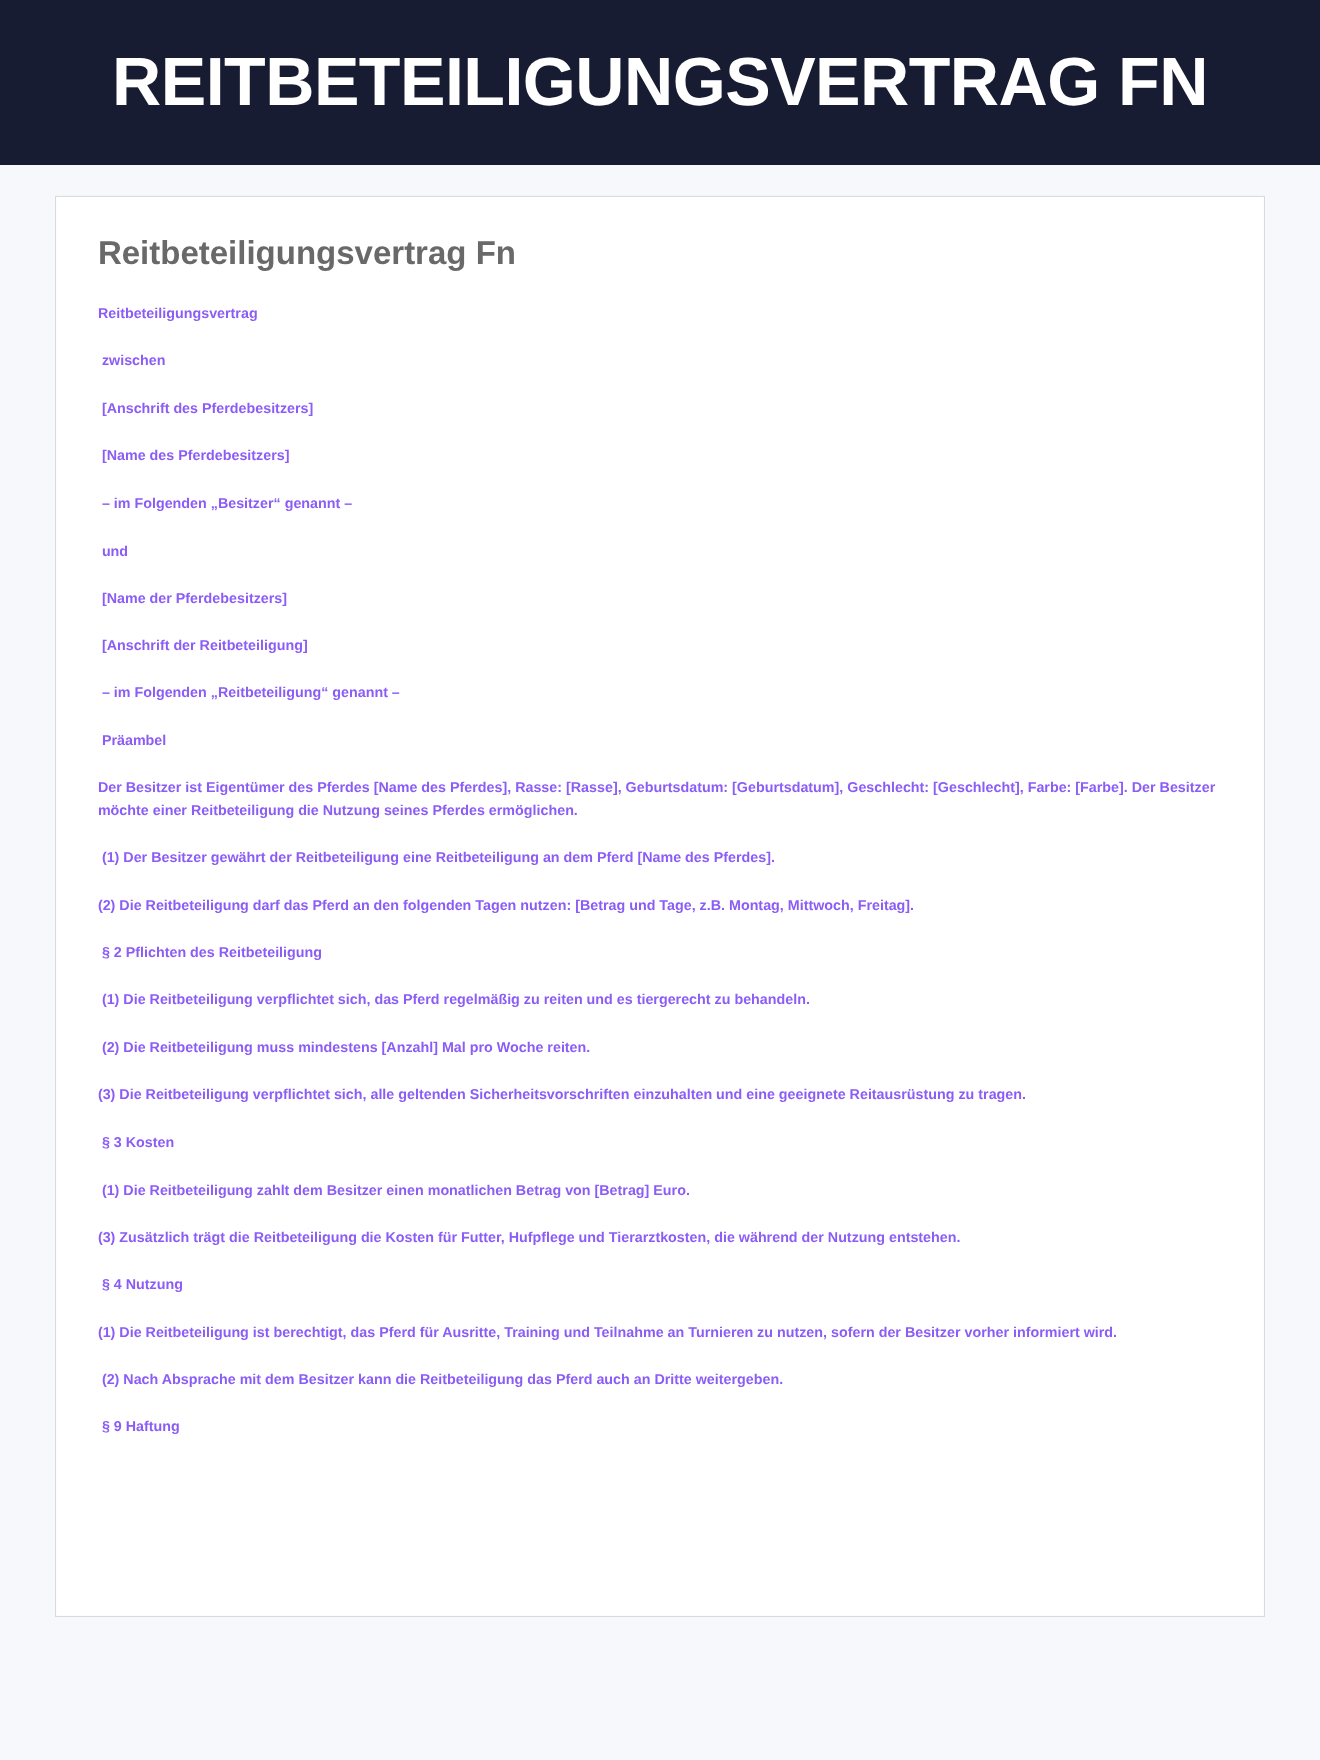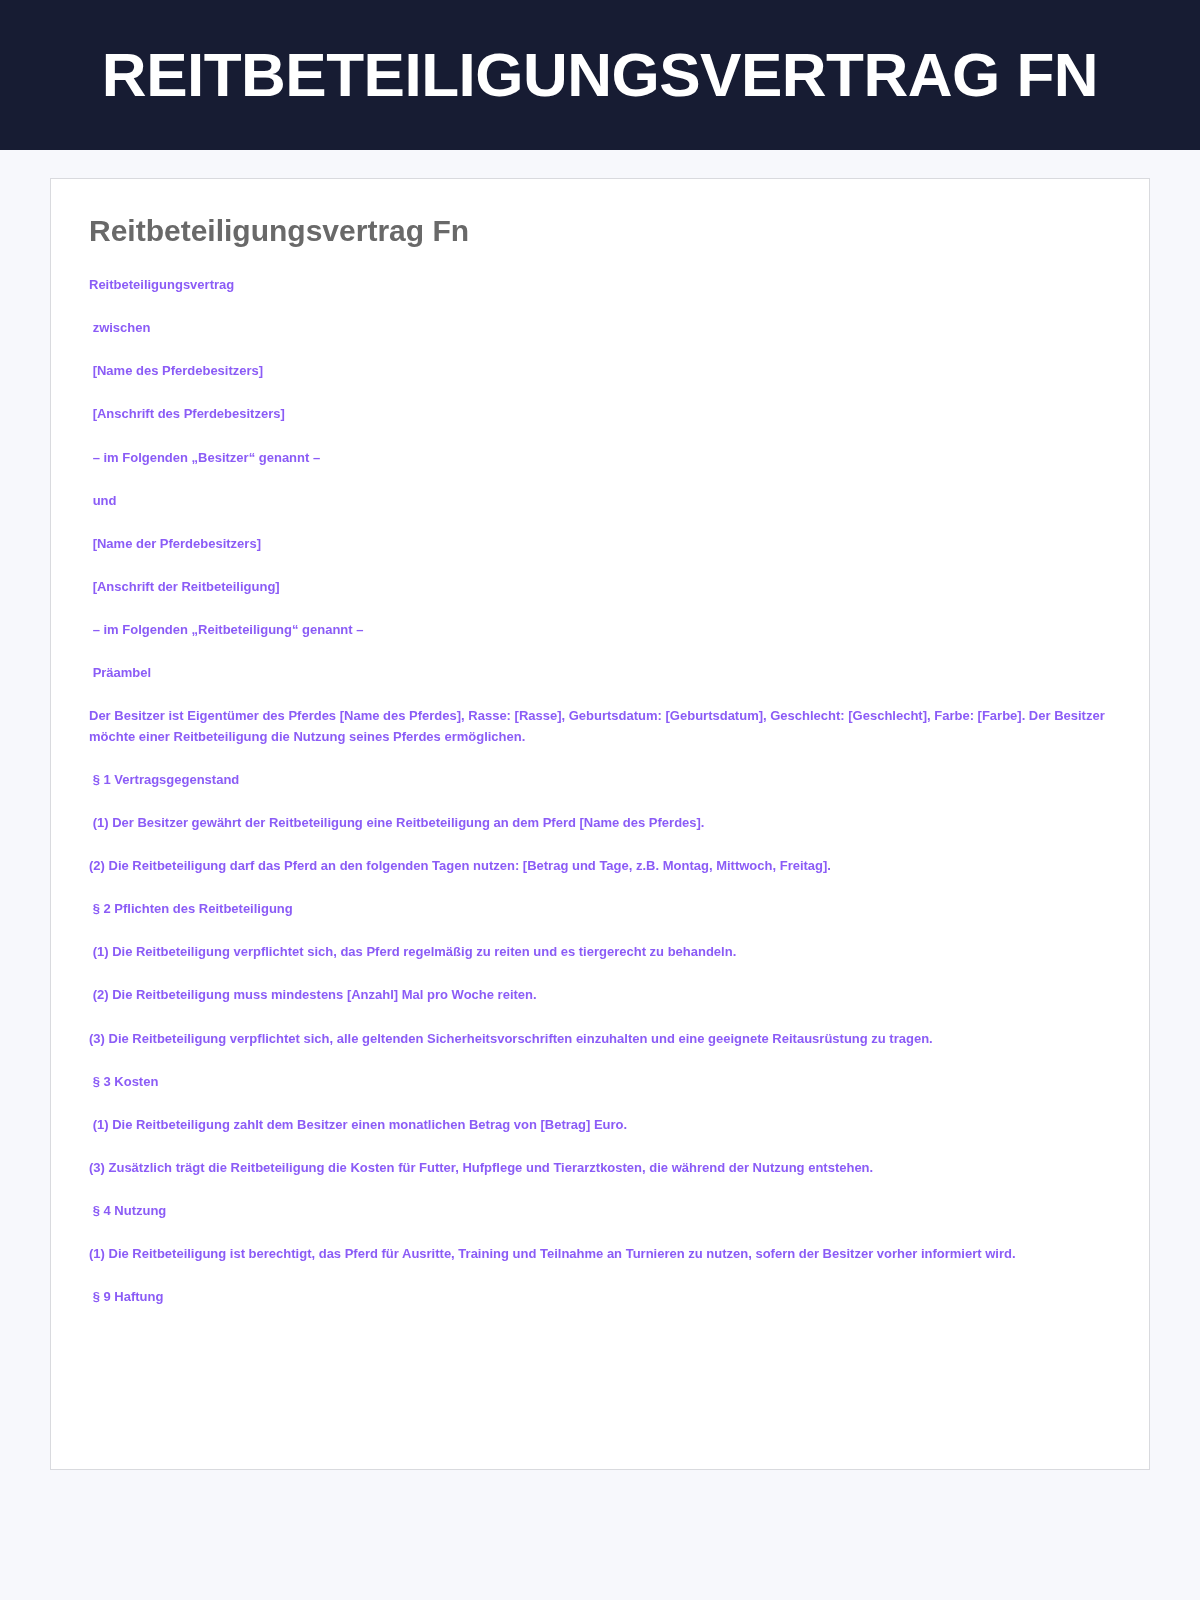--- a/index.html
+++ b/index.html
@@ -78,37 +78,37 @@
 <header class="site-header">
   <h1>REITBETEILIGUNGSVERTRAG FN</h1>
 </header>
 
 <main class="page-body">
   <article class="doc-card">
     <h2 class="doc-title">Reitbeteiligungsvertrag Fn</h2>
     <div class="doc-body">
         <p>Reitbeteiligungsvertrag</p>
         <p> zwischen</p>
+        <p> [Anschrift des Pferdebesitzers]</p>
         <p> [Name des Pferdebesitzers]</p>
-        <p> [Anschrift des Pferdebesitzers]</p>
         <p> – im Folgenden „Besitzer“ genannt –</p>
         <p> und</p>
         <p> [Name der Pferdebesitzers]</p>
         <p> [Anschrift der Reitbeteiligung]</p>
         <p> – im Folgenden „Reitbeteiligung“ genannt –</p>
         <p> Präambel</p>
         <p>Der Besitzer ist Eigentümer des Pferdes [Name des Pferdes], Rasse: [Rasse], Geburtsdatum: [Geburtsdatum], Geschlecht: [Geschlecht], Farbe: [Farbe]. Der Besitzer möchte einer Reitbeteiligung die Nutzung seines Pferdes ermöglichen.</p>
-        <p> § 1 Vertragsgegenstand</p>
         <p> (1) Der Besitzer gewährt der Reitbeteiligung eine Reitbeteiligung an dem Pferd [Name des Pferdes].</p>
         <p>(2) Die Reitbeteiligung darf das Pferd an den folgenden Tagen nutzen: [Betrag und Tage, z.B. Montag, Mittwoch, Freitag].</p>
         <p> § 2 Pflichten des Reitbeteiligung</p>
         <p> (1) Die Reitbeteiligung verpflichtet sich, das Pferd regelmäßig zu reiten und es tiergerecht zu behandeln.</p>
         <p> (2) Die Reitbeteiligung muss mindestens [Anzahl] Mal pro Woche reiten.</p>
         <p>(3) Die Reitbeteiligung verpflichtet sich, alle geltenden Sicherheitsvorschriften einzuhalten und eine geeignete Reitausrüstung zu tragen.</p>
         <p> § 3 Kosten</p>
         <p> (1) Die Reitbeteiligung zahlt dem Besitzer einen monatlichen Betrag von [Betrag] Euro.</p>
         <p>(3) Zusätzlich trägt die Reitbeteiligung die Kosten für Futter, Hufpflege und Tierarztkosten, die während der Nutzung entstehen.</p>
         <p> § 4 Nutzung</p>
         <p>(1) Die Reitbeteiligung ist berechtigt, das Pferd für Ausritte, Training und Teilnahme an Turnieren zu nutzen, sofern der Besitzer vorher informiert wird.</p>
+        <p> (2) Nach Absprache mit dem Besitzer kann die Reitbeteiligung das Pferd auch an Dritte weitergeben.</p>
         <p> § 9 Haftung</p>
       </div>
   </article>
 </main>
 
 </body></html>

